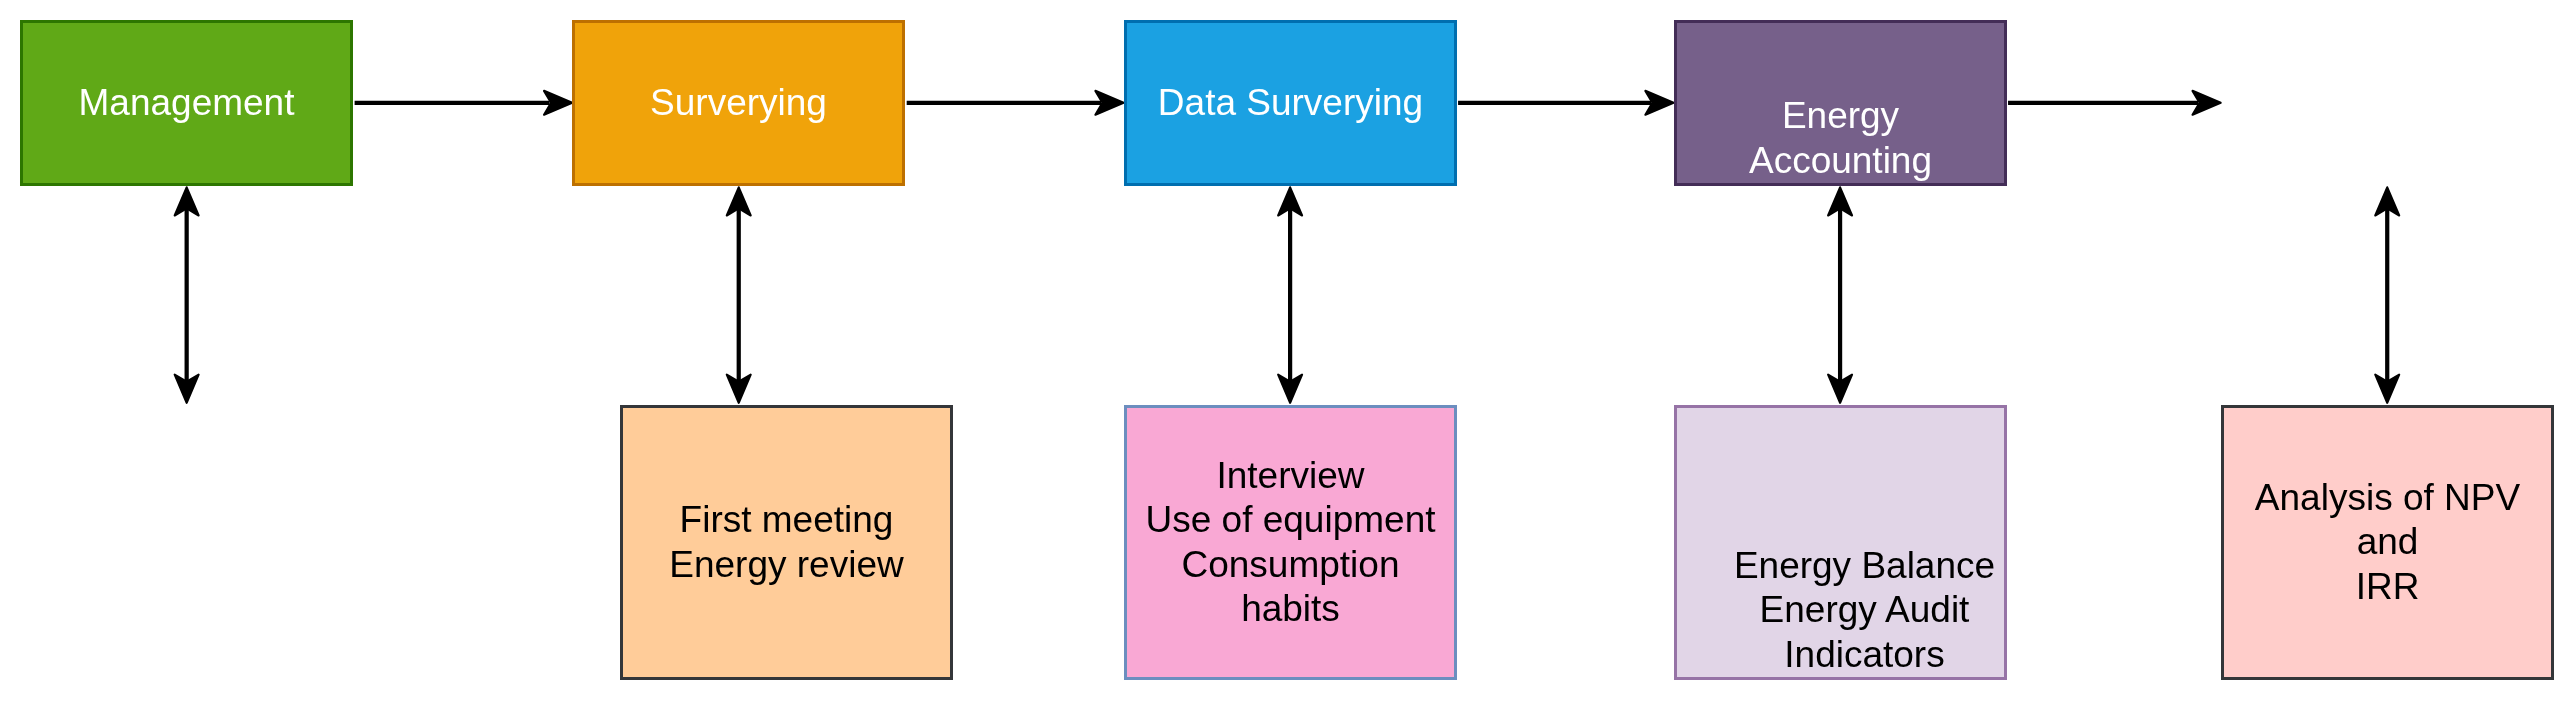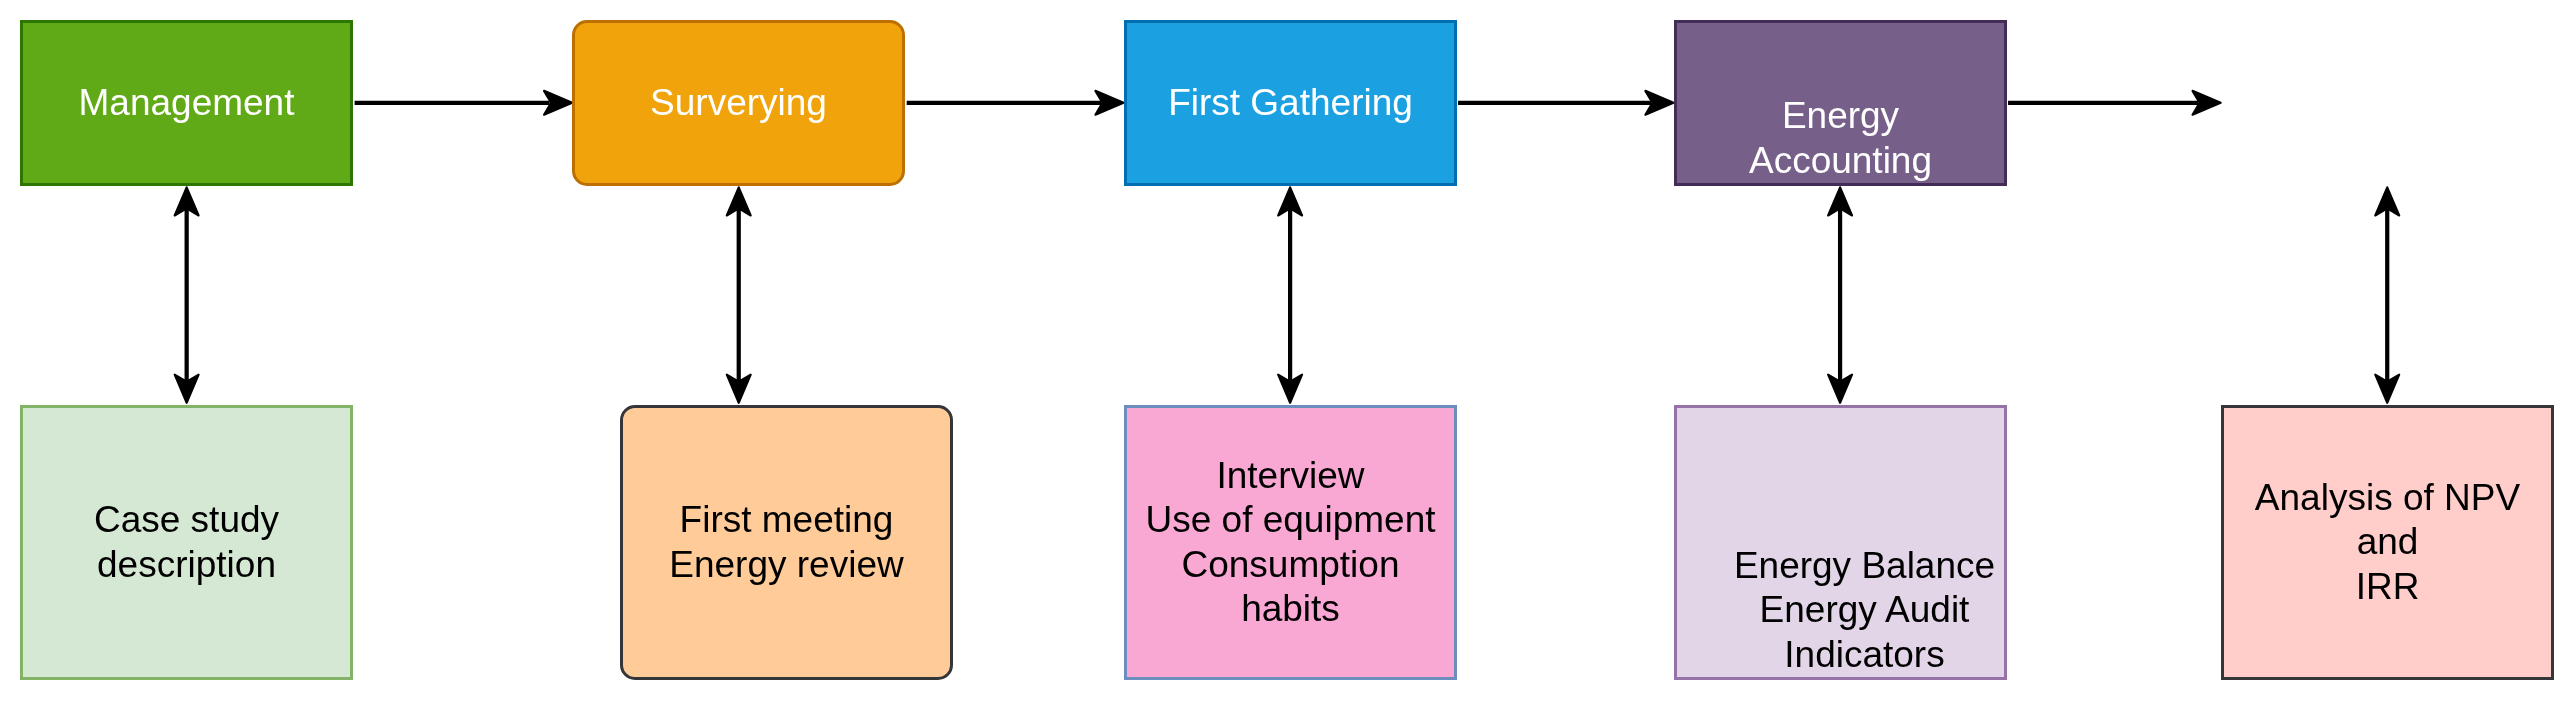--- a/index.html
+++ b/index.html
@@ -33,21 +33,21 @@
     width: 333px;
     border: 3.5px solid #000;
     display: flex;
     align-items: center;
     justify-content: center;
     text-align: center;
   }
   .box.top-row { top: 20px; height: 166px; }
   .box.bottom-row { top: 405px; height: 275px; }
   .col0 { left: 20px; }
-  .col1 { left: 572px; border-radius: 15px; }
+  .col1 { left: 572px; }
   .col2 { left: 1124px; }
   .col3 { left: 1674px; align-items: flex-end; }
   .col4 { left: 2221px; }
   .label {
     font-size: 37px;
     line-height: 1.2;
     white-space: pre-line;
   }
 </style>
 </head>
@@ -101,31 +101,27 @@
     </g>
   </svg>
 
   <div class="box top-row col0" style="background-color: rgb(96, 169, 23); border-color: rgb(45, 118, 0); color: rgb(255, 255, 255);">
     <div class="label">Management</div>
   </div>
   <div class="box top-row col1" style="background-color: rgb(240, 163, 10); border-color: rgb(189, 112, 0); color: rgb(255, 255, 255);">
     <div class="label">Surverying</div>
   </div>
   <div class="box top-row col2" style="background-color: rgb(27, 161, 226); border-color: rgb(0, 110, 175); color: rgb(255, 255, 255);">
-    <div class="label">First Gathering</div>
+    <div class="label">Data Surverying</div>
   </div>
   <div class="box top-row col3" style="background-color: rgb(118, 96, 138); border-color: rgb(67, 45, 87); color: rgb(255, 255, 255);">
     <div class="label">Energy
 Accounting</div>
   </div>
 
-  <div class="box bottom-row col0" style="background-color: rgb(213, 232, 212); border-color: rgb(130, 179, 102); color: rgb(0, 0, 0);">
-    <div class="label">Case study
-description</div>
-  </div>
   <div class="box bottom-row col1" style="background-color: rgb(255, 204, 153); border-color: rgb(52, 54, 57); color: rgb(0, 0, 0); margin-left: 48px;">
     <div class="label">First meeting
 Energy review</div>
   </div>
   <div class="box bottom-row col2" style="background-color: #f9a8d4; border-color: rgb(108, 142, 191); color: rgb(0, 0, 0); align-items: center;">
     <div class="label">Interview
 Use of equipment
 Consumption
 habits</div>
   </div>

